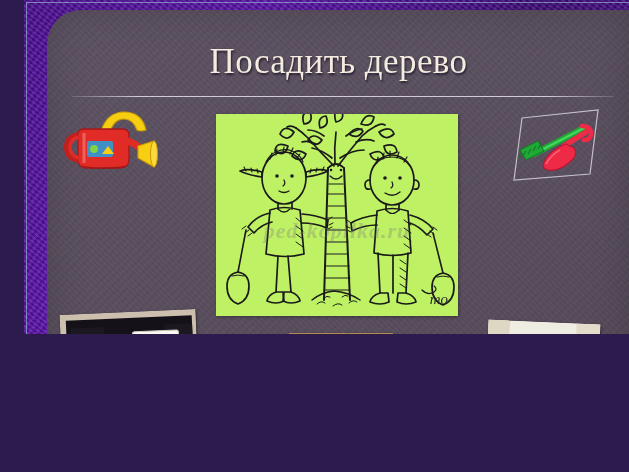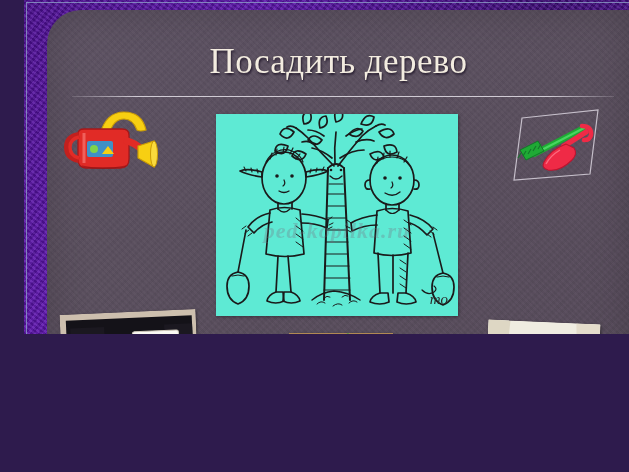--- a/index.html
+++ b/index.html
@@ -71,21 +71,21 @@
     left: 48px; top: 96px;
     width: 542px; height: 1px;
     background: linear-gradient(to right, rgba(222,216,228,.15), rgba(228,224,232,.85) 12%, rgba(228,224,232,.85) 88%, rgba(222,216,228,.15));
   }
 
   
   .illus-card {
     position: absolute;
     left: 192px; top: 114px;
     width: 242px; height: 202px;
-    background: #5eead4;
+    background: #bef264;
     box-shadow: 1px 1px 3px rgba(0,0,0,.35);
     overflow: hidden;
   }
   .illus-card svg { display: block; }
   .watermark {
     position: absolute;
     left: 0; top: 104px;
     width: 242px;
     text-align: center;
     font-size: 22px;

